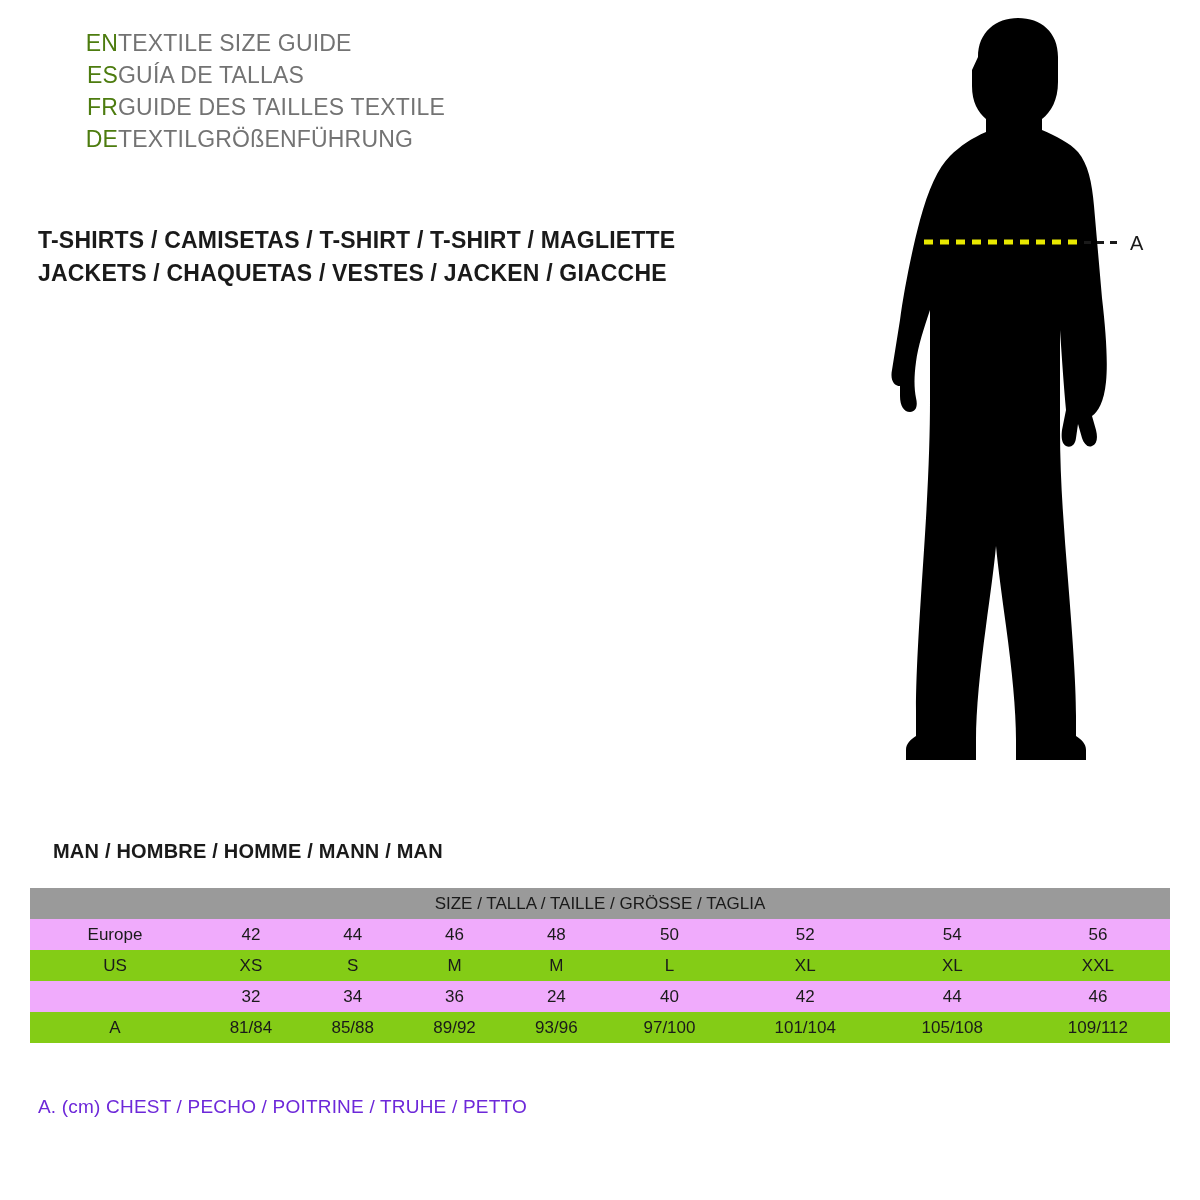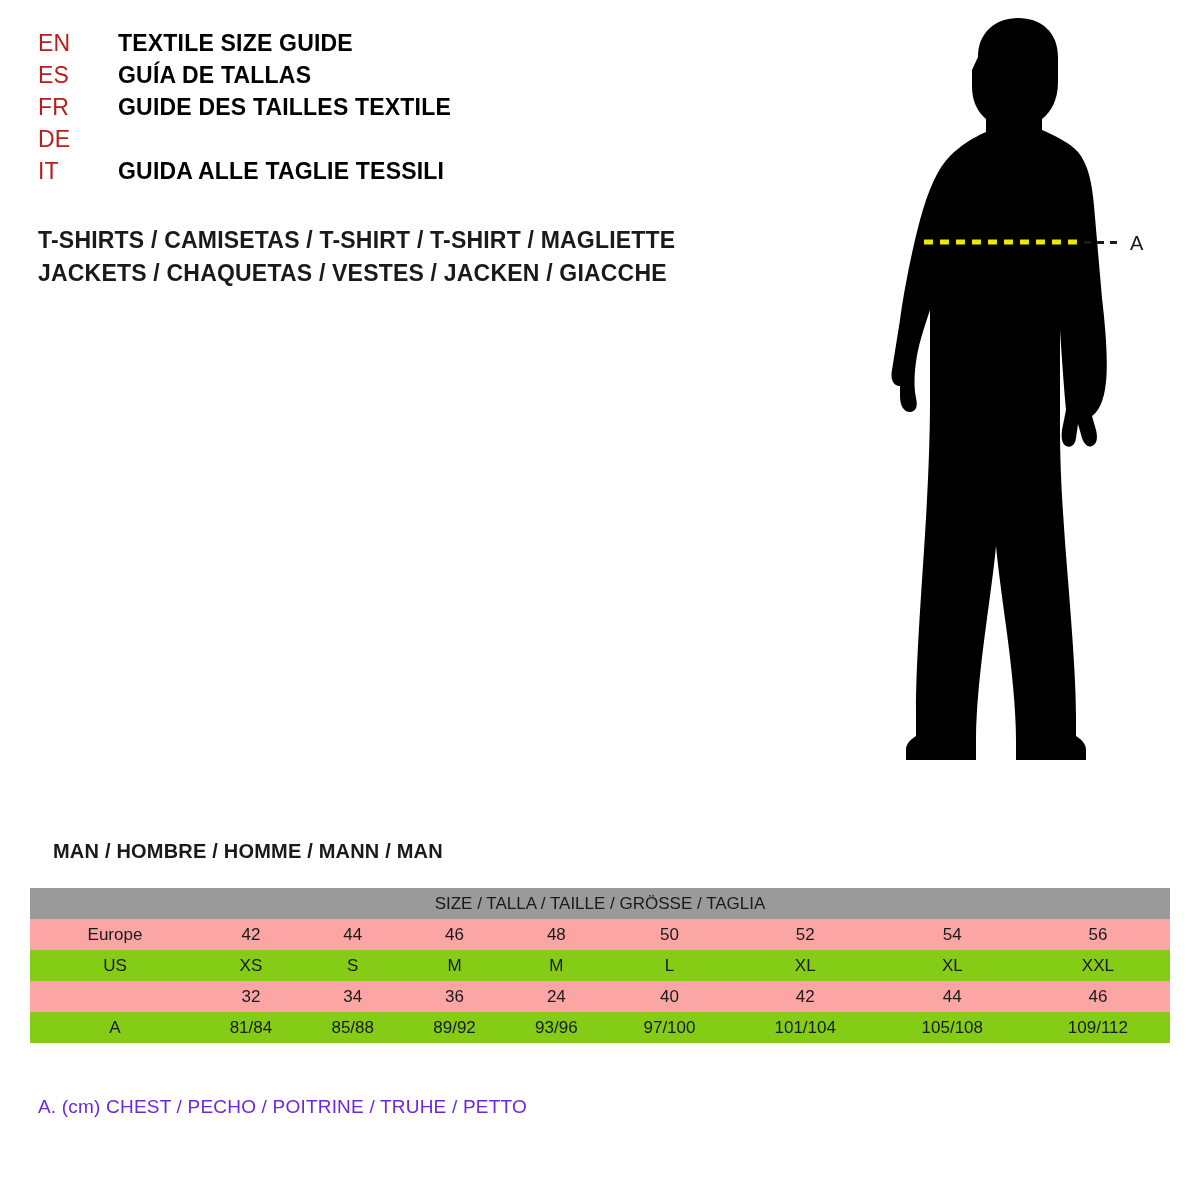--- a/index.html
+++ b/index.html
@@ -26,25 +26,25 @@
   .lang-row {
     display: flex;
     align-items: baseline;
     height: 32px;
     font-size: 23px;
     letter-spacing: 0.2px;
   }
   .lang-code {
     width: 80px;
     flex: 0 0 80px;
-    color: #b91c1c;
+    color: #4d7c0f;
+    text-align: right;
   }
   .lang-text {
-    color: #000000;
-    font-weight: bold;
+    color: #737373;
   }
 
   .garment-lines {
     position: absolute;
     left: 38px;
     top: 224px;
     width: 760px;
   }
   .garment-line {
     font-size: 23px;
@@ -110,21 +110,21 @@
   td.label-cell {
     text-align: left;
     padding-left: 12px;
     width: 170px;
   }
   tr.head-row td {
     background: #9a9a9a;
     font-size: 17px;
     height: 31px;
   }
-  tr.row-light td { background: #fca5a5; margin-top: 24px; }
+  tr.row-light td { background: #f0abfc; margin-top: 24px; }
   tr.row-dark  td { background: #84cc16; }
 
   .footnote {
     position: absolute;
     left: 38px;
     top: 1096px;
     font-size: 19px;
     letter-spacing: 0.2px;
     color: #6d28d9;
   }
@@ -140,24 +140,21 @@
   <div class="lang-row">
     <span class="lang-code">ES</span>
     <span class="lang-text">GUÍA DE TALLAS</span>
   </div>
   <div class="lang-row">
     <span class="lang-code">FR</span>
     <span class="lang-text">GUIDE DES TAILLES TEXTILE</span>
   </div>
   <div class="lang-row">
     <span class="lang-code">DE</span>
-  </div>
-  <div class="lang-row">
-    <span class="lang-code">IT</span>
-    <span class="lang-text">GUIDA ALLE TAGLIE TESSILI</span>
+    <span class="lang-text">TEXTILGRÖßENFÜHRUNG</span>
   </div>
 </div>
 
 <div class="garment-lines">
   <div class="garment-line">T-SHIRTS / CAMISETAS / T-SHIRT / T-SHIRT / MAGLIETTE</div>
   <div class="garment-line">JACKETS / CHAQUETAS / VESTES / JACKEN / GIACCHE</div>
 </div>
 
 <div class="figure-wrap">
   <svg class="figure-svg" width="360" height="790" viewBox="0 0 360 790">

